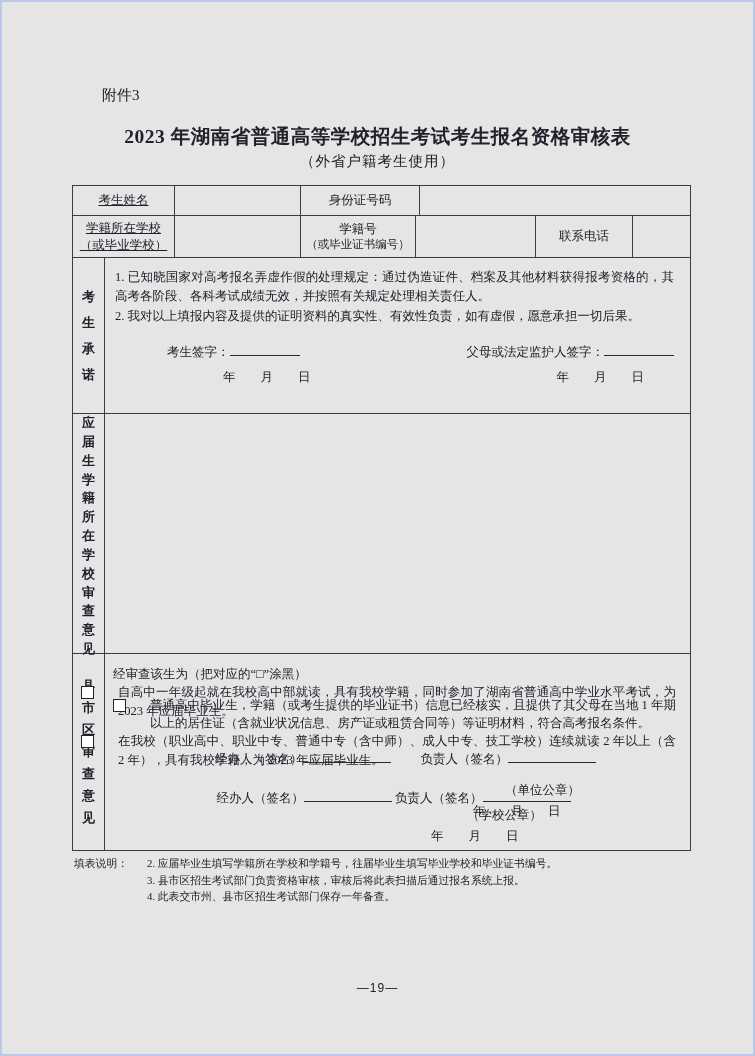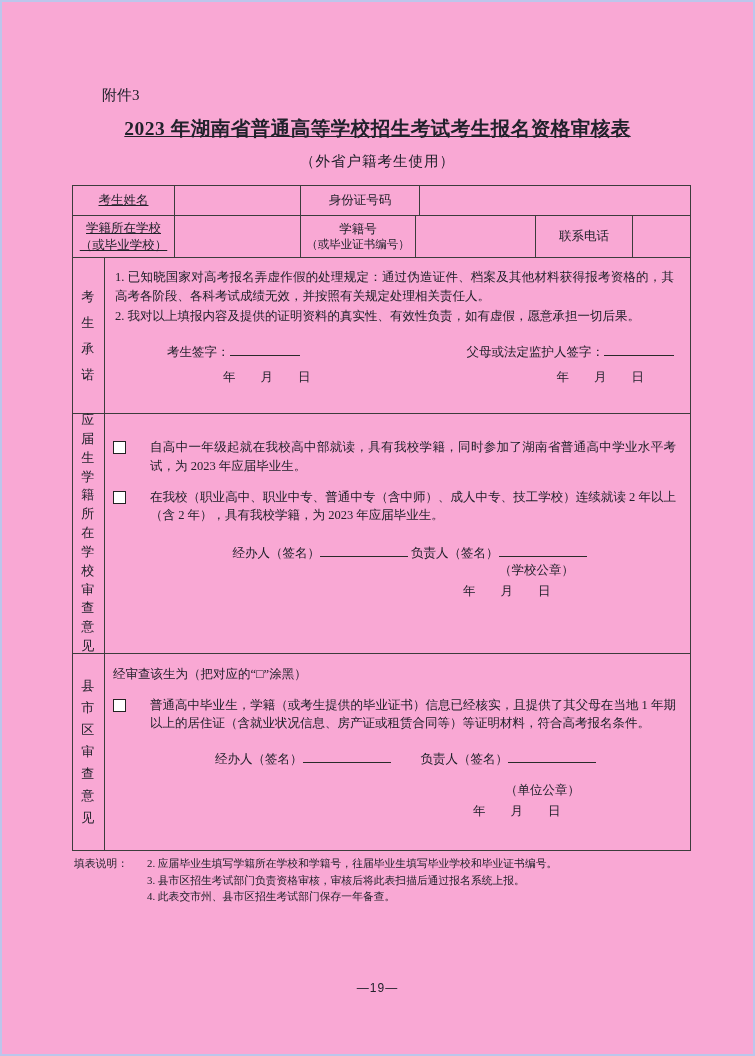--- a/index.html
+++ b/index.html
@@ -1,39 +1,39 @@
 <!DOCTYPE html>
 <html><head>
 <meta charset="utf-8">
 <style>
   html,body{margin:0;padding:0;background:#fff;}
   .page{
-    position:relative;width:755px;height:1056px;background:#f9a8d4;
+    position:relative;width:755px;height:1056px;background:#e5e5e5;
     border:2px solid #bcc6ec;box-sizing:border-box;
     font-family:"Liberation Serif","DejaVu Serif",serif;color:#21212b;
     overflow:hidden;
   }
   .attachment{position:absolute;left:100px;top:84px;font-size:15px;}
-  .title{position:absolute;left:0;right:0;top:113px;text-align:center;font-size:19.5px;font-weight:bold;margin:0;letter-spacing:.5px;text-decoration:underline;}
+  .title{position:absolute;left:0;right:0;top:113px;text-align:center;font-size:19.5px;font-weight:bold;margin:8px;letter-spacing:.5px;}
   .subtitle{position:absolute;left:0;right:0;top:150px;text-align:center;font-size:14.5px;letter-spacing:1px;}
 
   .form-table{position:absolute;left:70px;top:183px;width:619px;border:1px solid #3c3c3c;box-sizing:border-box;font-size:12.5px;}
   .trow{display:flex;border-bottom:1px solid #3c3c3c;box-sizing:border-box;}
   .trow:last-child{border-bottom:none;}
   .cell{border-right:1px solid #3c3c3c;box-sizing:border-box;}
   .cell:last-child{border-right:none;}
-  .r1{height:30px;} .r2{height:42px;} .r3{height:156px;} .r4{height:240px;} .r5{height:196px;}
+  .r1{height:30px;} .r2{height:42px;} .r3{height:156px;} .r4{height:240px;flex-direction:column;} .r5{height:196px;}
   .lab{display:flex;flex-direction:column;align-items:center;justify-content:center;text-align:center;padding:1px 2px;line-height:1.3;}
   .w102{width:102px;flex:none;text-decoration:underline;} .w126{width:126px;flex:none;} .w119{width:119px;flex:none;}
   .w115{width:115px;flex:none;} .w120{width:120px;flex:none;} .w97{width:97px;flex:none;}
   .grow{flex:1;}
   .small2{font-size:11.5px;}
 
   .vcell{width:32px;flex:none;display:flex;align-items:center;justify-content:center;}
-  .vtext{width:1.1em;word-break:break-all;text-align:left;font-size:13px;}
+  .vtext{width:1.1em;word-break:break-all;text-align:center;font-size:13px;font-weight:bold;}
   .r3 .vtext{line-height:2.0;} .r4 .vtext{line-height:1.45;} .r5 .vtext{line-height:1.7;}
   .content{flex:1;position:relative;}
 
   .pledge-body{padding:10px 16px 0 10px;}
   .pledge-body p{margin:0;line-height:1.55;text-align:justify;}
   .sig-row{display:flex;align-items:flex-end;margin-top:16px;padding:0 16px 0 62px;gap:26px;}
   .sig-right{margin-left:auto;}
   .sigline{display:inline-block;width:70px;border-bottom:1px solid #2a2a2a;height:13px;vertical-align:baseline;}
   .date-row{display:flex;margin-top:8px;padding:0 46px 0 118px;}
   .date-right{margin-left:auto;}

